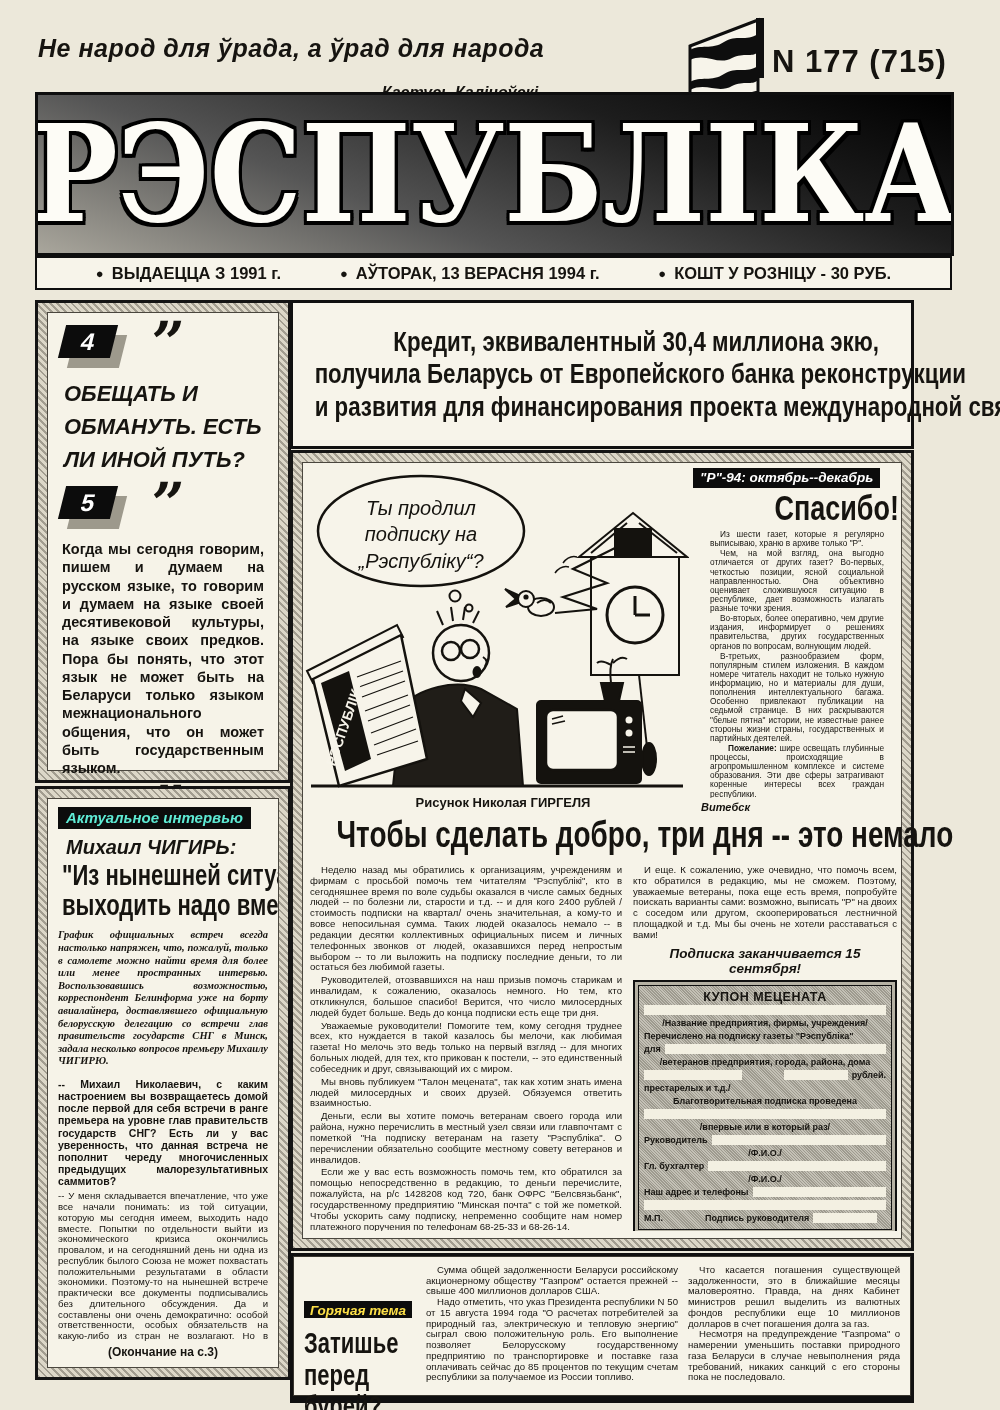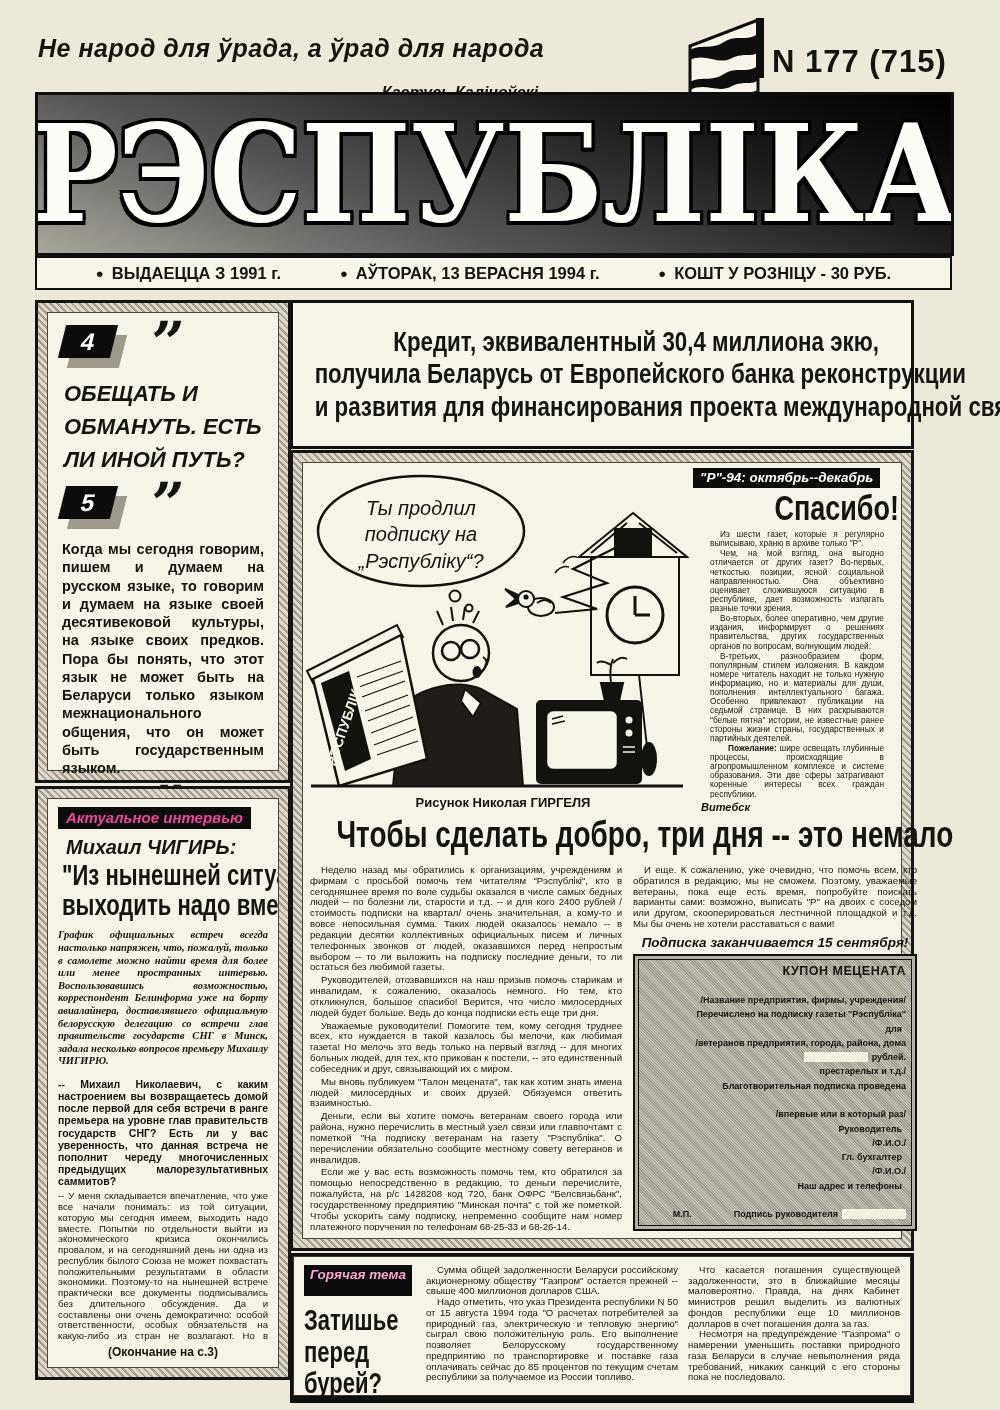--- a/index.html
+++ b/index.html
@@ -43,21 +43,21 @@
   .nb-wrap{position:relative;width:74px;height:46px;flex:0 0 auto;}
   .nb-shadow{position:absolute;left:9px;top:10px;width:52px;height:33px;background:#9d998c;transform:skewX(-14deg);}
   .nb{position:absolute;left:0;top:0;width:52px;height:33px;background:#0c0c0c;color:#fff;font-weight:bold;font-size:24px;display:flex;align-items:center;justify-content:center;transform:skewX(-14deg);}
   .q-row{display:flex;align-items:flex-start;gap:14px;}
   .q-glyph{font-family:"DejaVu Serif",serif;font-weight:bold;font-size:58px;line-height:36px;transform:skewX(-6deg);}
   .q-head{font-size:22px;font-weight:bold;font-style:italic;line-height:1.5;margin:6px 0 10px 2px;}
   .q-para{font-size:14.5px;font-weight:bold;text-align:justify;line-height:1.26;margin:8px 0 12px 0;}
   
   .interview{left:35px;top:786px;width:250px;height:588px;}
   .iv-in{padding:8px 10px;display:flex;flex-direction:column;overflow:hidden;height:calc(100% - 16px);}
-  .iv-label{background:#0c0c0c;color:#ec4899;font-size:15px;font-weight:bold;font-style:italic;padding:2px 8px 3px;align-self:flex-start;}
+  .iv-label{background:#0c0c0c;color:#5eead4;font-size:15px;font-weight:bold;font-style:italic;padding:2px 8px 3px;align-self:flex-start;}
   .iv-speaker{font-size:20px;font-weight:bold;font-style:italic;margin:7px 0 2px 8px;}
   .iv-headline{font-size:24px;font-weight:bold;line-height:1.05;transform:scale(.92,1.2);transform-origin:left center;margin:4px 0 10px 4px;white-space:nowrap;}
   .iv-lead{font-size:10.5px;font-weight:bold;font-style:italic;text-align:justify;line-height:1.2;margin:4px 0;font-family:Liberation Serif, serif;}
   .iv-q{font-size:10.5px;font-weight:bold;text-align:justify;line-height:1.16;margin:6px 0 2px;}
   .iv-a{font-size:9.6px;text-align:justify;line-height:1.12;margin:2px 0;flex:1;overflow:hidden;}
   .iv-cont{font-size:12px;font-weight:bold;text-align:center;margin-top:2px;}
   
   .leadbox{left:290px;top:300px;width:618px;height:143px;background:#f7f4ea;border:3px solid #101010;
     display:flex;flex-direction:column;justify-content:center;}
   .lead-line{font-size:24px;font-weight:bold;text-align:center;line-height:1.35;transform:scale(.93,1.18);transform-origin:center;white-space:nowrap;}
@@ -70,42 +70,42 @@
   .thanks{left:390px;top:5px;width:208px;height:330px;display:flex;flex-direction:column;overflow:hidden;}
   .th-badge{background:#0c0c0c;color:#fff;font-size:13.5px;font-weight:bold;font-style:italic;padding:2px 7px 3px;align-self:flex-start;white-space:nowrap;}
   .th-headline{font-size:30px;font-weight:bold;text-align:right;transform:scale(.9,1.15);transform-origin:right center;margin:3px 2px 5px 0;}
   .th-p{font-size:8.3px;line-height:1.1;text-align:justify;text-indent:10px;margin:0 17px 1px;}
   .th-p b{font-size:8.3px;padding-left:8px;}
   .th-sig{margin-top:auto;text-align:right;font-size:9.5px;font-weight:bold;font-style:italic;line-height:1.2;}
   
   .good-headline{left:4px;top:354px;width:590px;text-align:center;font-size:31px;font-weight:bold;
     transform:scale(.9,1.2);transform-origin:center;white-space:nowrap;}
   .good-col1{left:7px;top:402px;width:312px;height:366px;overflow:hidden;}
-  .good-col2{left:330px;top:402px;width:284px;height:366px;display:flex;flex-direction:column;overflow:hidden;}
+  .good-col2{left:330px;top:402px;width:264px;height:366px;display:flex;flex-direction:column;overflow:hidden;}
   .g-p{font-size:9.6px;line-height:1.13;text-align:justify;text-indent:11px;margin:0 0 2px;}
   .deadline{font-size:13.5px;font-weight:bold;font-style:italic;text-align:center;margin:3px 0 4px;}
   
   .coupon{
     border:2px solid #101010;box-shadow:inset 0 0 0 3px #b6b2a4, inset 0 0 0 4px #101010;
     background-color:#b4b0a2;
     background-image:repeating-linear-gradient(45deg,rgba(255,255,255,.22) 0 1px,rgba(40,40,40,.16) 1px 2px);
-    padding:8px 9px;flex:1;display:flex;flex-direction:column;justify-content:space-between;align-items:flex-end;
+    padding:8px 9px;flex:1;display:flex;flex-direction:column;justify-content:space-between;
   }
   .c-row{display:flex;align-items:center;gap:4px;font-size:9px;font-weight:bold;margin:1.5px 0;white-space:nowrap;}
   .c-center{justify-content:center;}
   .c-title{font-size:12.5px;font-weight:bold;text-align:center;letter-spacing:.5px;}
   .c-blank{flex:1;height:10px;background:#f3f0e2;}
   .c-blank.short{flex:0 0 64px;}
   .c-gap{flex:0 0 34px;height:10px;}
   
   .hotband{left:290px;top:1253px;width:618px;height:140px;border:3px solid #101010;background:#f6f3e8;
     box-shadow:0 4px 0 #101010, inset 0 0 0 1px #3a372f;}
   .hb-in{position:absolute;inset:5px;display:flex;gap:10px;padding:4px 6px;}
   .hb-c1{flex:0 0 112px;}
-  .hb-label{background:#0c0c0c;color:#f9a8d4;font-size:13.5px;font-weight:bold;font-style:italic;padding:2px 6px 14px;display:inline-block;white-space:nowrap;}
+  .hb-label{background:#0c0c0c;color:#fde047;font-size:13.5px;font-weight:bold;font-style:italic;padding:2px 6px 0;display:inline-block;white-space:nowrap;margin-top:36px;}
   .hb-headline{font-size:25px;font-weight:bold;line-height:1.04;transform:scale(.88,1.2);transform-origin:left top;margin-top:8px;white-space:nowrap;}
   .hb-c2{flex:0 0 252px;overflow:hidden;}
   .hb-c3{flex:1;overflow:hidden;display:flex;flex-direction:column;}
   .hb-p{font-size:9.6px;line-height:1.12;text-align:justify;text-indent:11px;margin:0;}
   .hb-sig{text-align:right;font-size:10.5px;font-weight:bold;font-style:italic;margin-top:2px;}
 </style>
 </head>
 <body>
 
 <div class="abs motto">Не народ для ўрада, а ўрад для народа</div>

